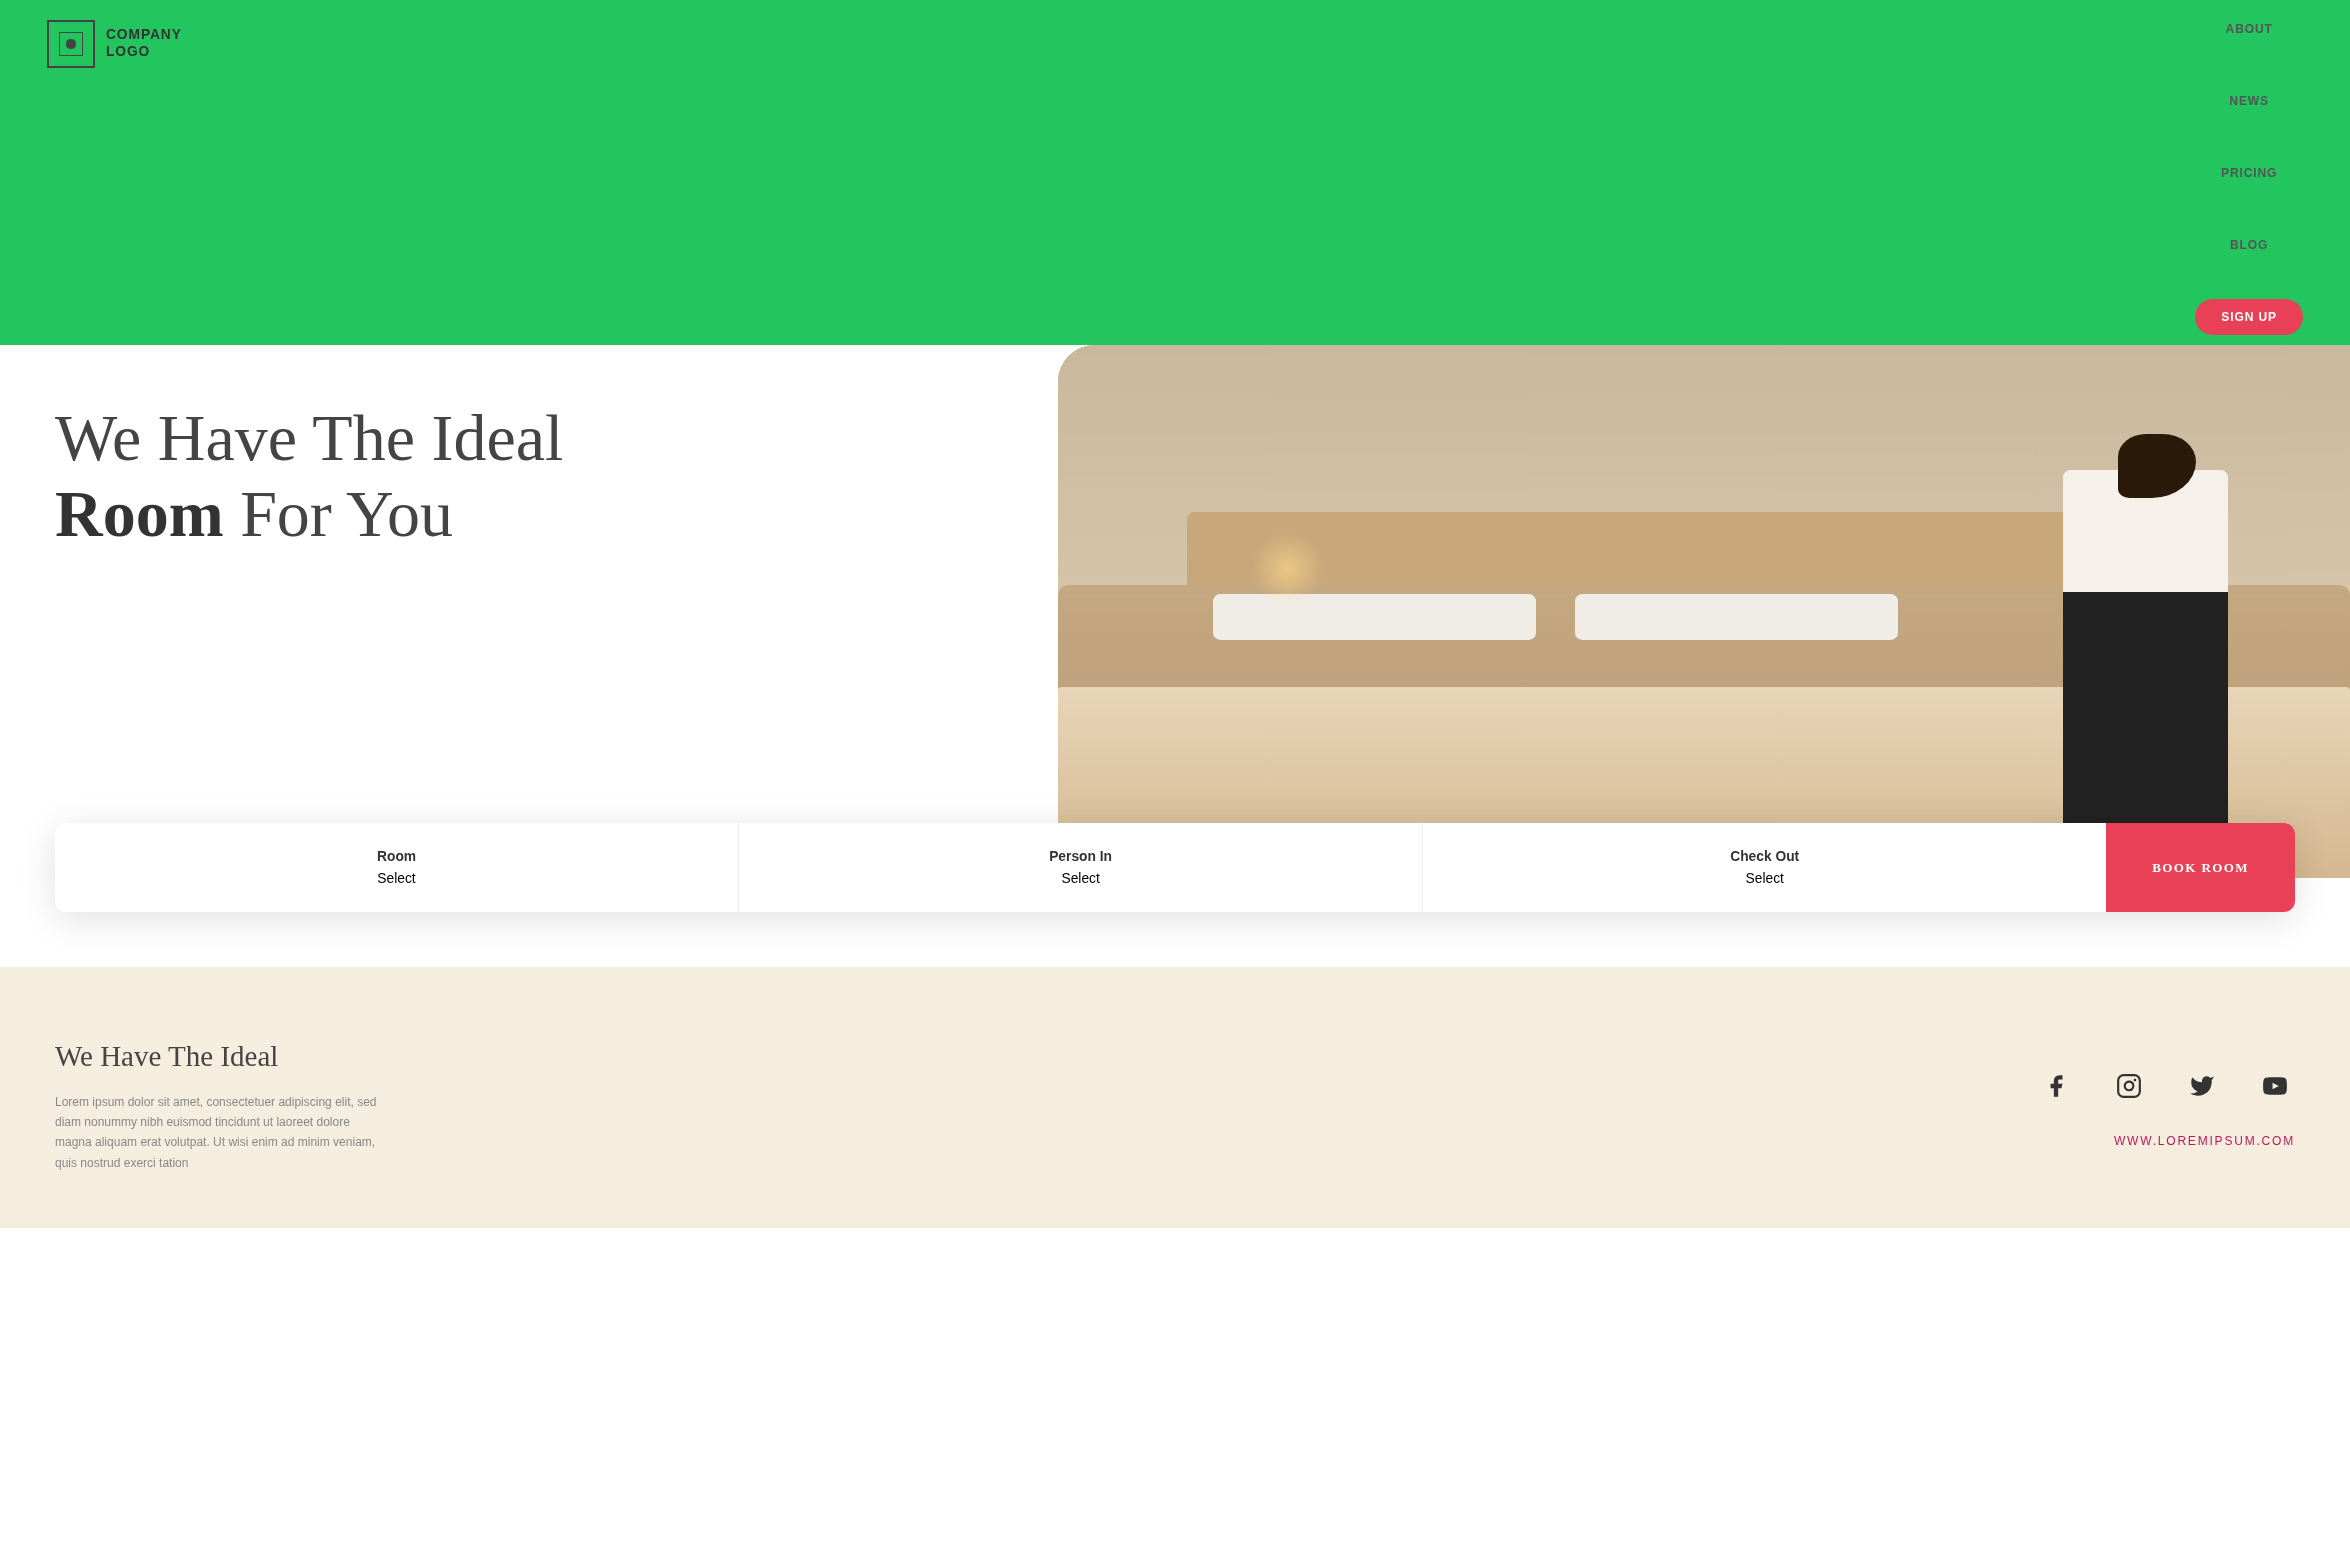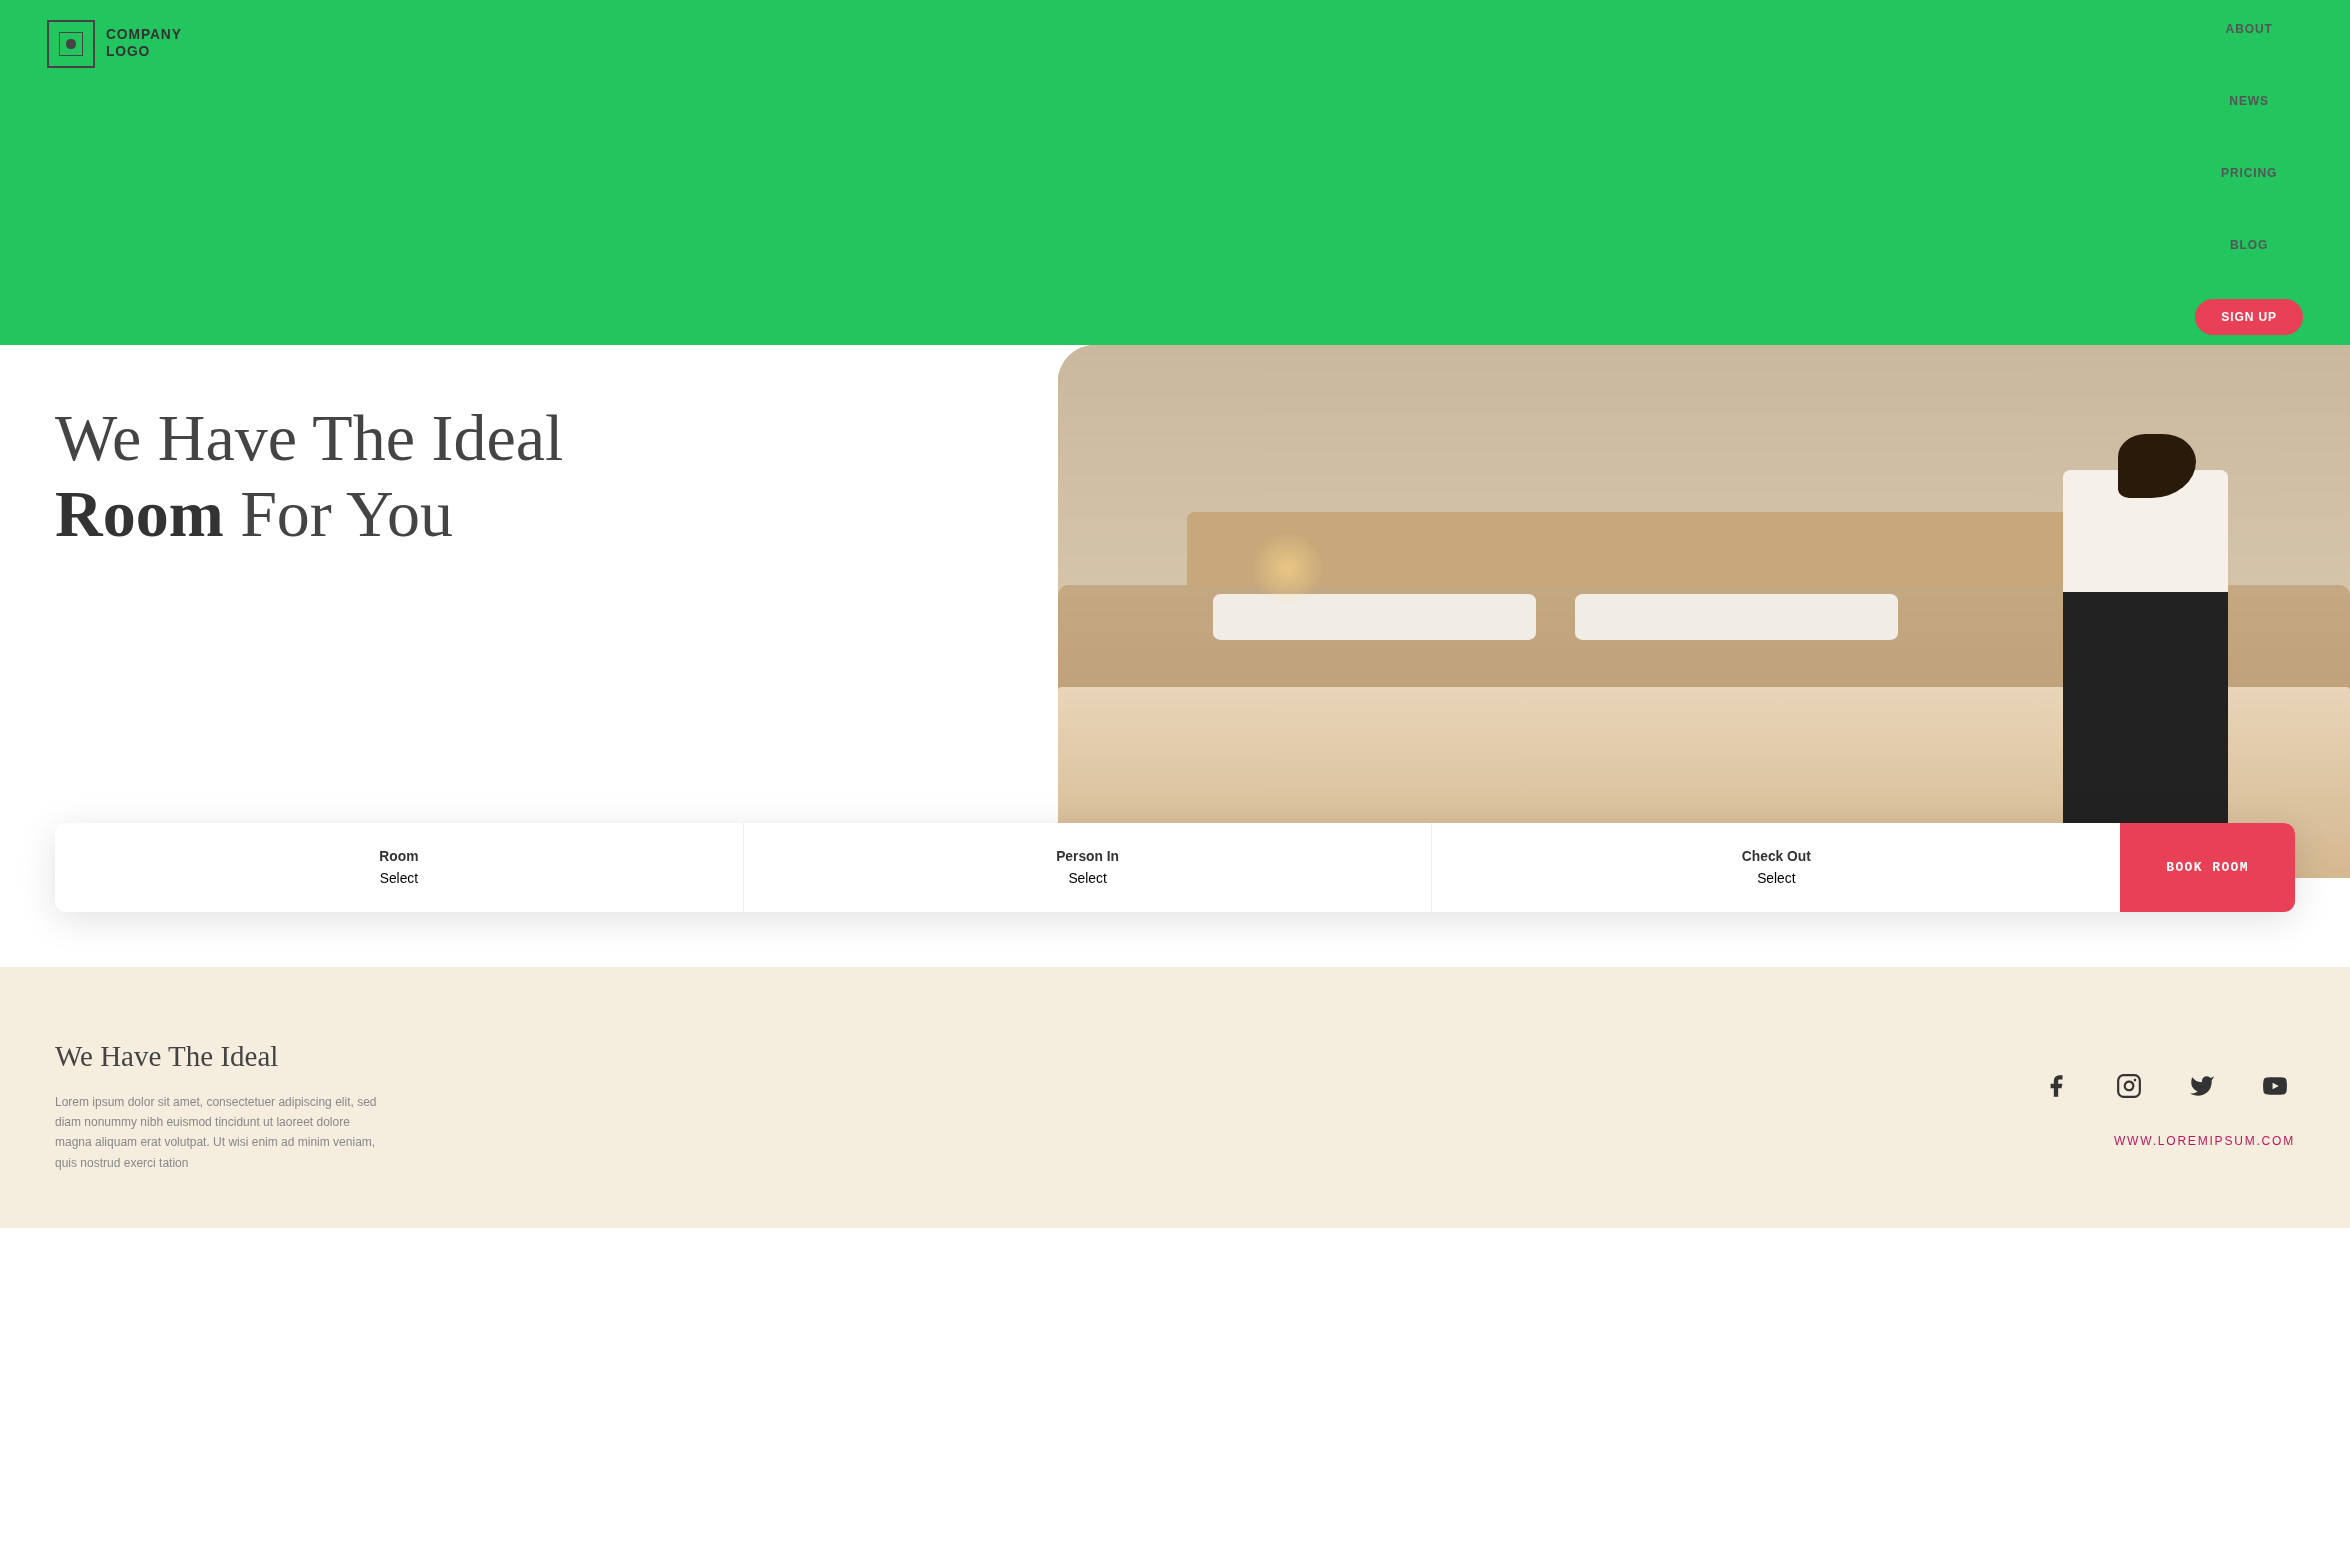--- a/index.html
+++ b/index.html
@@ -280,21 +280,21 @@
       align-items: center;
       justify-content: center;
       gap: 5.5px;
     }
 
     .book-btn {
       background: #e84057;
       color: #fff;
       border: none;
       padding: 17px 46px;
-      font-family: Liberation Mono, monospace;
+      font-family: Liberation Serif, serif;
       font-size: 13px;
       font-weight: 700;
       letter-spacing: 1.4px;
       cursor: pointer;
       border-radius: 0 11px 11px 0;
       min-width: 165px;
     }
 
     
     .footer-section {

